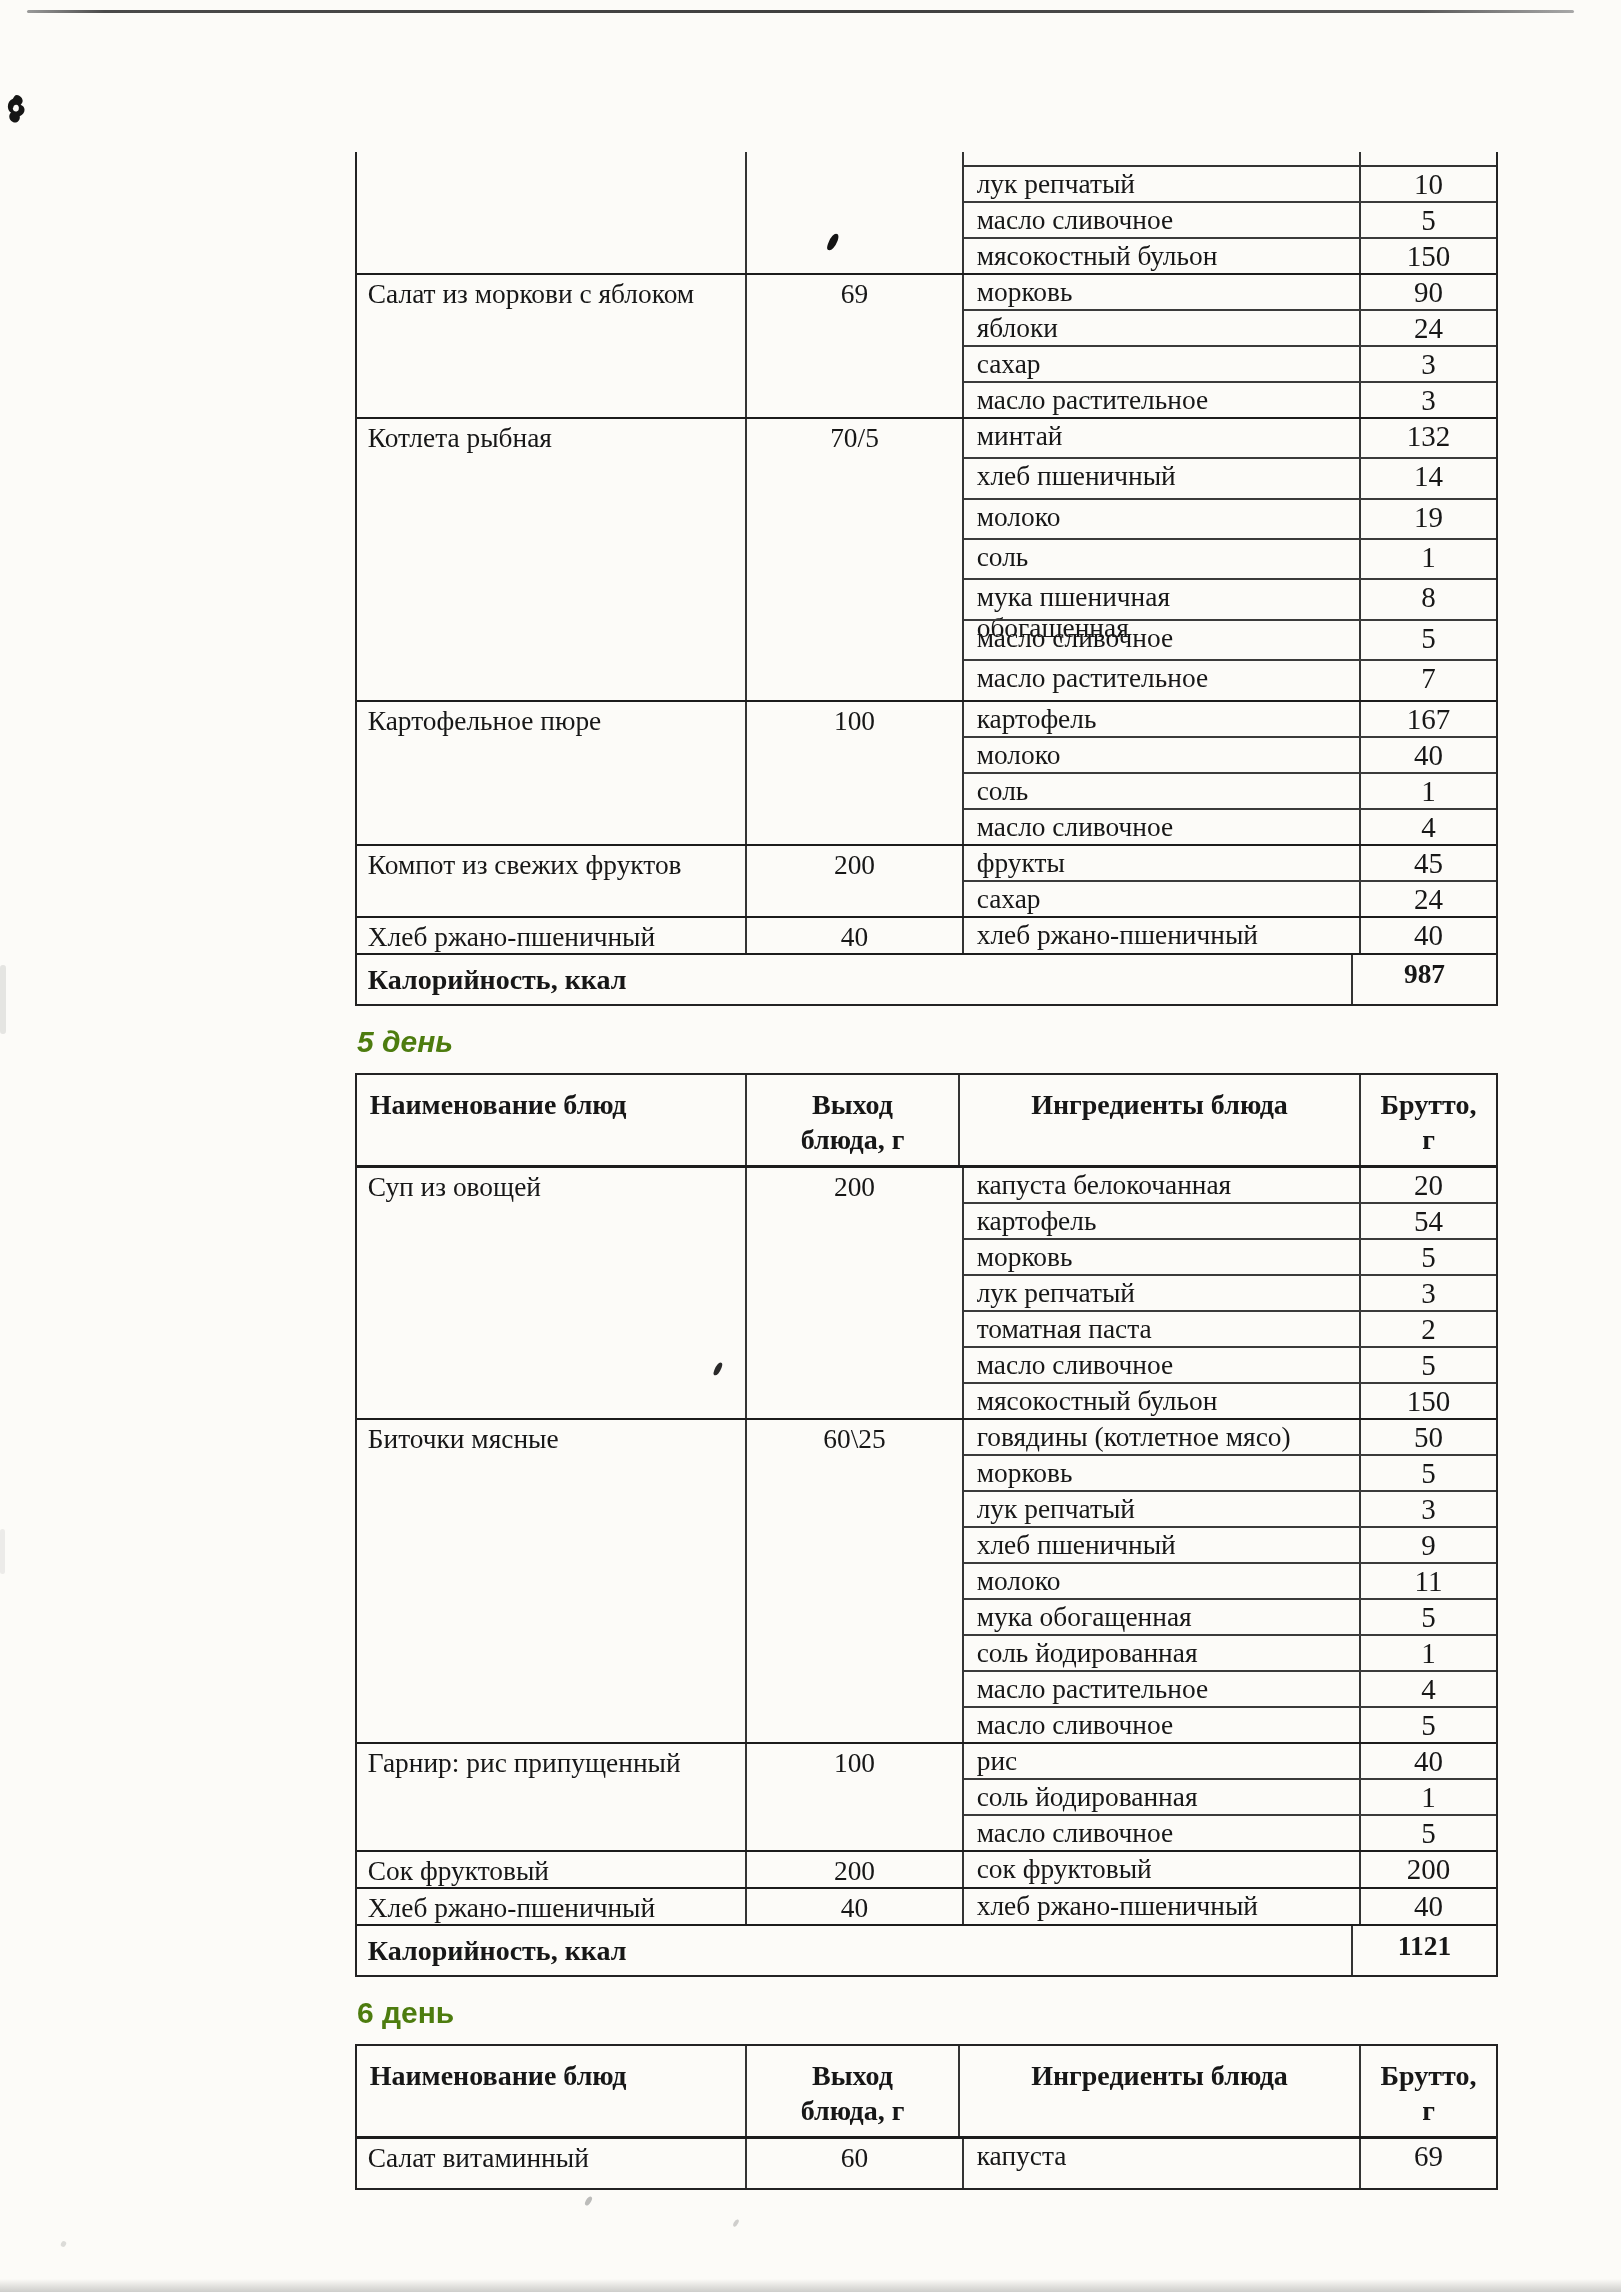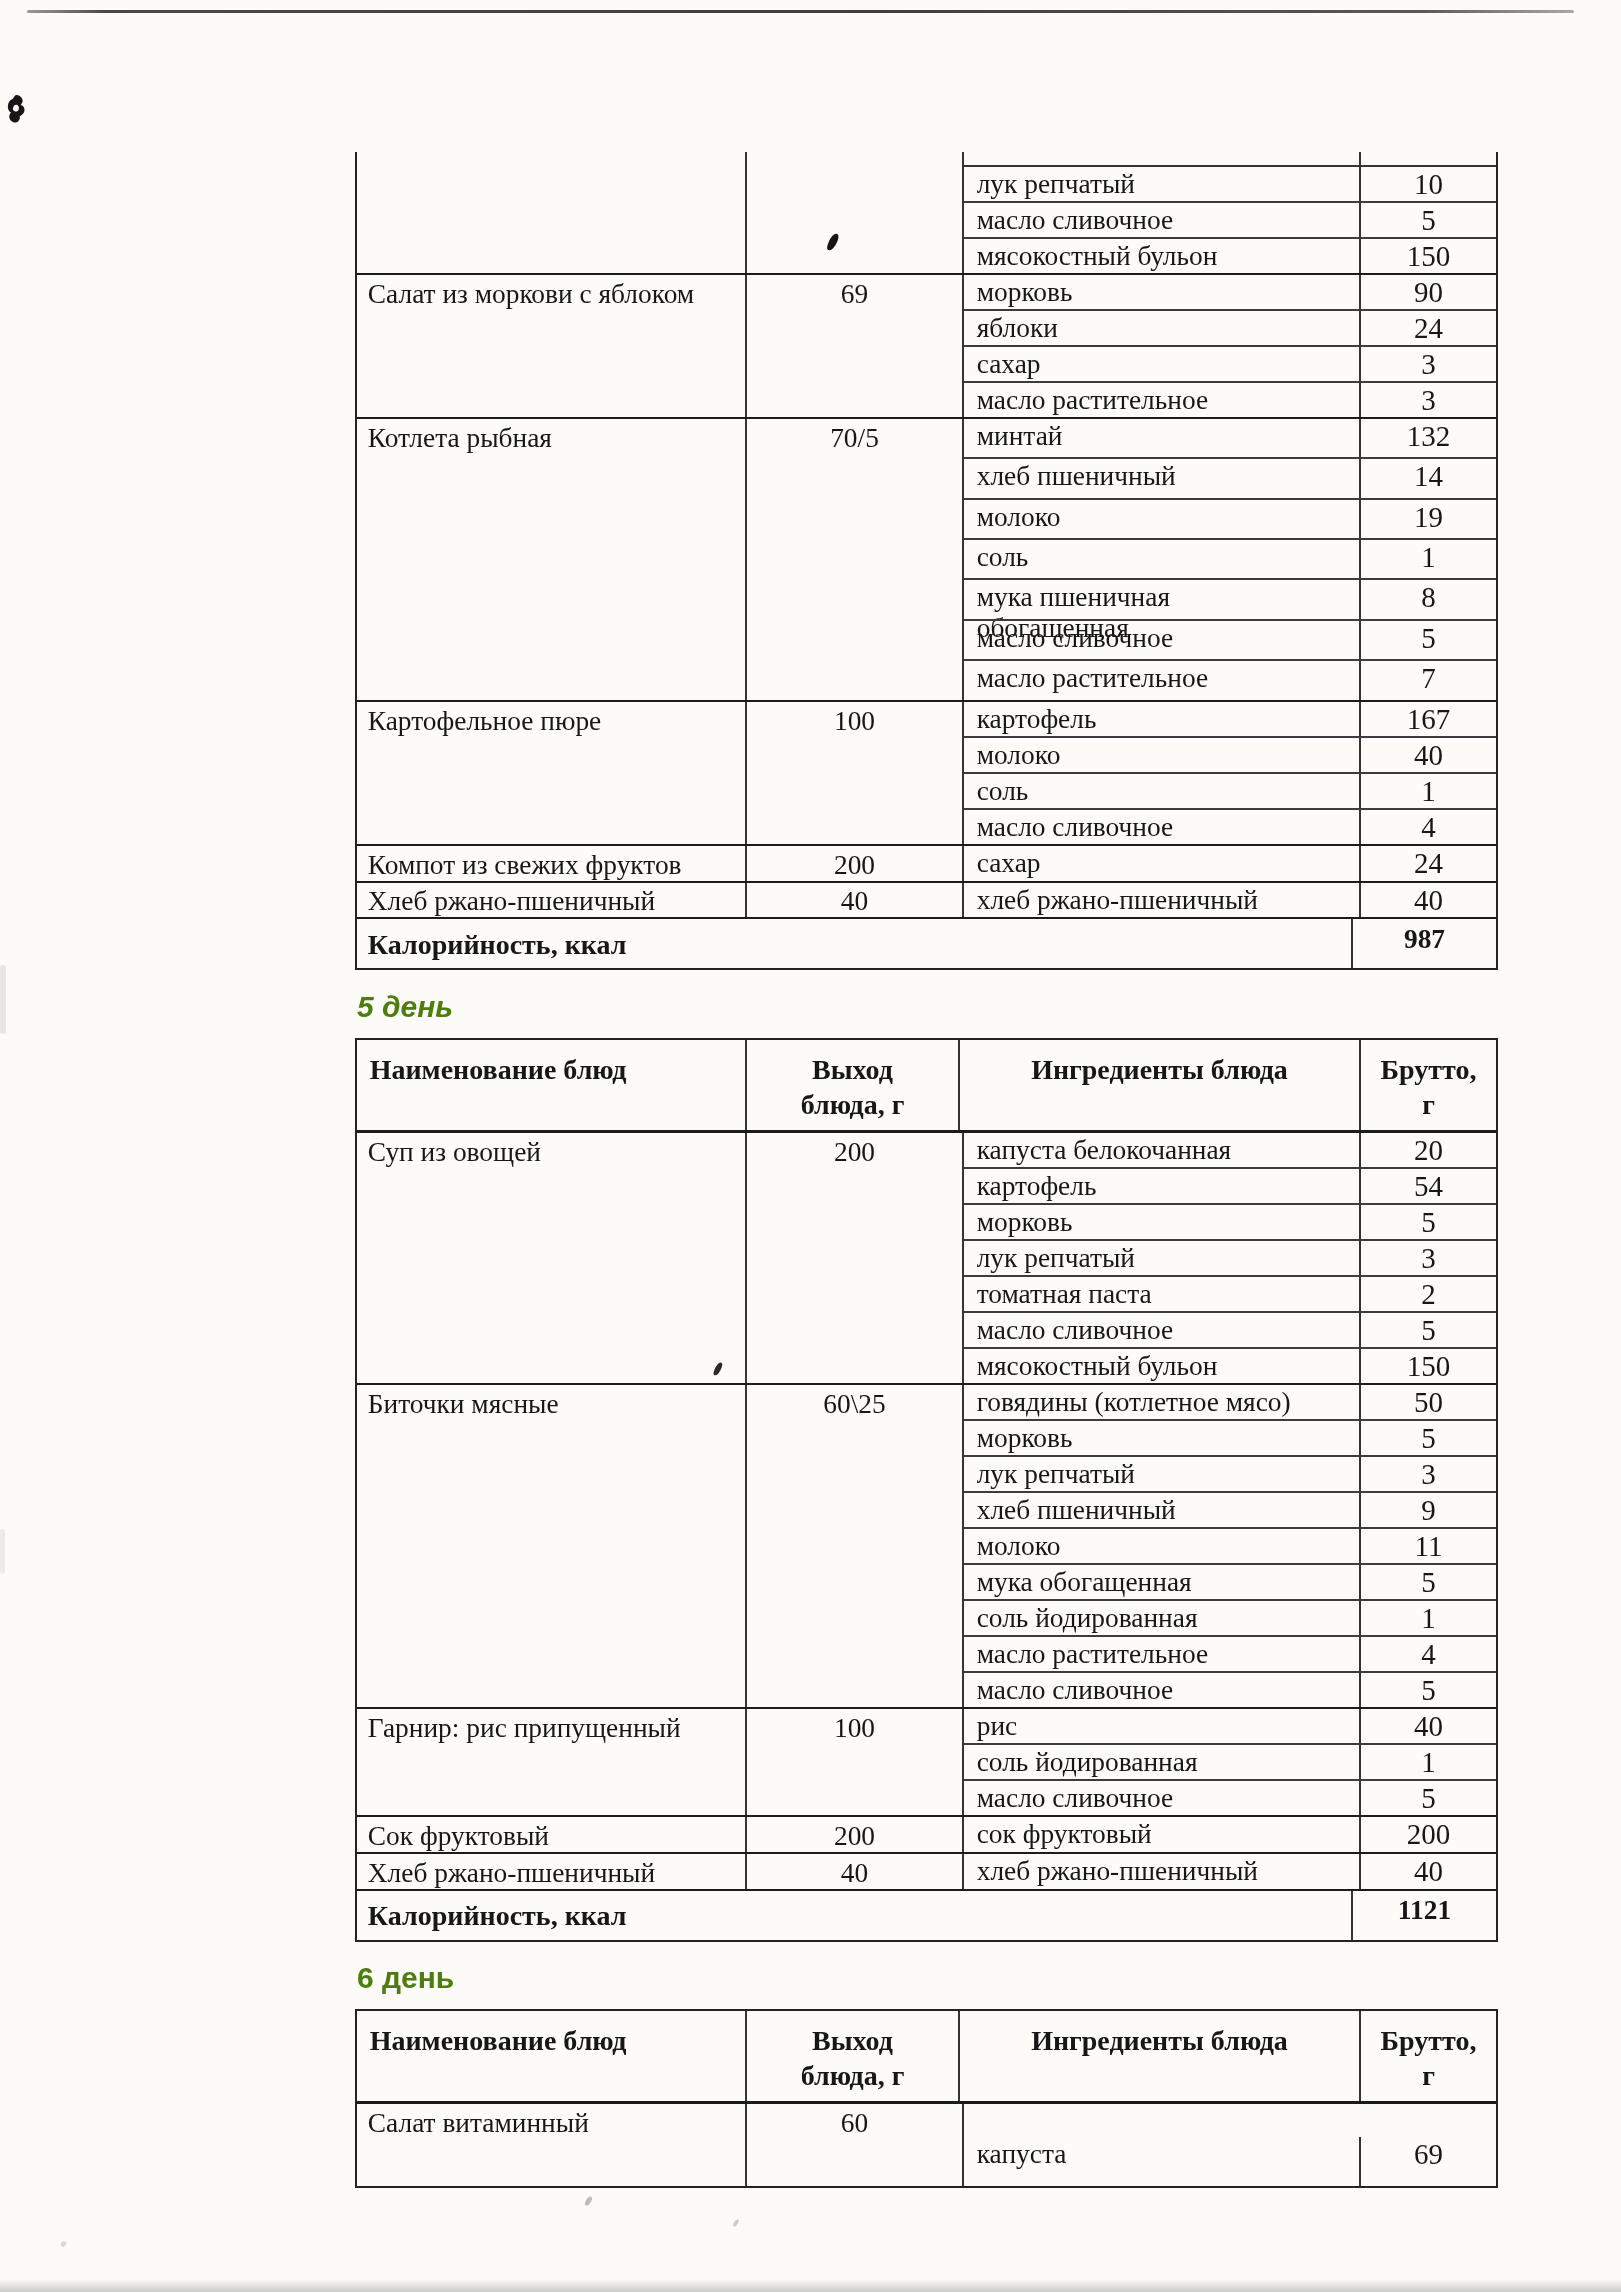--- a/index.html
+++ b/index.html
@@ -74,21 +74,21 @@
     font-size:27.4px; line-height:31px; padding:3.9px 5.9px 0 10.8px;
   }
   .cell-output {
     width:217px; border-right:2px solid #343434;
     font-size:27.4px; line-height:31px; text-align:center; padding-top:3.9px;
   }
   .cell-ingcol { flex:1; display:flex; flex-direction:column; }
   .ing-row { display:flex; flex:1; min-height:32px; }
   .ing-row + .ing-row { border-top:2px solid #3b3b3b; }
   .with-header .ing-row { min-height:30px;justify-content:center; }
-  .roomy .ing-row { min-height:49px;margin-top:33px; }
+  .roomy .ing-row { min-height:49px; }
   .ing-label {
     flex:1; border-right:2px solid #343434;
     font-size:27.4px; line-height:31px; padding:2px 5.9px 1px 12.7px; white-space:pre-line;
   }
   .ing-val {
     width:135px; font-size:29px; line-height:31px;
     text-align:center; padding-top:2px;
   }
 
   .footer-row { display:flex; border-top:2.9px solid #1c1c1c; }
@@ -223,20 +223,24 @@
             <div class="ing-label">масло сливочное</div>
             <div class="ing-val">4</div>
           </div>
         </div>
       </div>
       <div class="group">
         <div class="cell-name">Компот из свежих фруктов</div>
         <div class="cell-output">200</div>
         <div class="cell-ingcol">
           <div class="ing-row">
+            <div class="ing-label">фрукты</div>
+            <div class="ing-val">45</div>
+          </div>
+          <div class="ing-row">
             <div class="ing-label">сахар</div>
             <div class="ing-val">24</div>
           </div>
         </div>
       </div>
       <div class="group">
         <div class="cell-name">Хлеб ржано-пшеничный</div>
         <div class="cell-output">40</div>
         <div class="cell-ingcol">
           <div class="ing-row">

